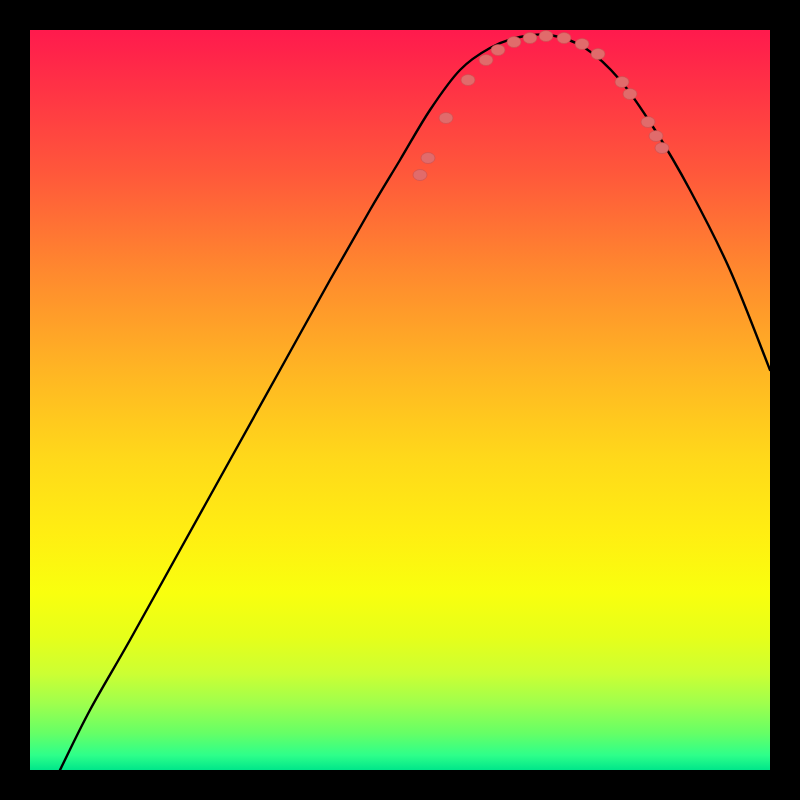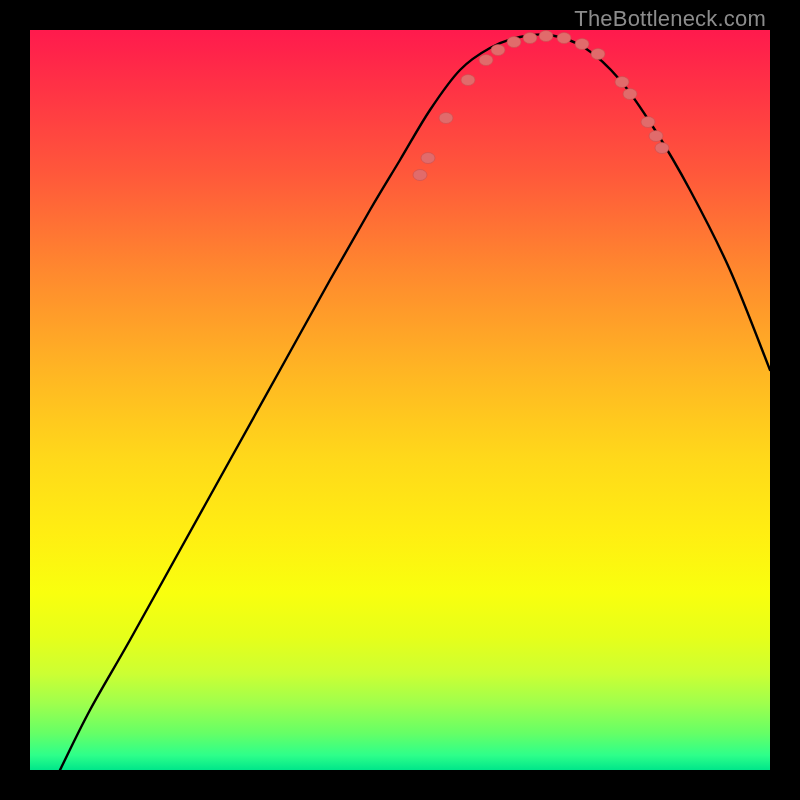--- a/index.html
+++ b/index.html
@@ -69,21 +69,20 @@
     fill: #e16b6b;
     stroke: #c94f4f;
     stroke-width: 0.6;
   }
 </style>
 </head>
 <body>
 
 <div class="frame">
 
-  <div class="watermark">TheBottleneck.com</div>
 
   <div class="plot-area">
     <svg class="curve" viewBox="0 0 740 740">
       <path id="curve-path" class="curve-path" d="M 30 740 C 35 730, 48.333333333333336 701.6666666666666, 60 680 C 71.66666666666667 658.3333333333334, 85 636.6666666666666, 100 610 C 115 583.3333333333334, 133.33333333333334 550, 150 520 C 166.66666666666666 490, 183.33333333333334 460, 200 430 C 216.66666666666666 400, 233.33333333333334 370, 250 340 C 266.6666666666667 310, 285 276.6666666666667, 300 250 C 315 223.33333333333334, 328.3333333333333 200, 340 180 C 351.6666666666667 160, 360 146.66666666666666, 370 130 C 380 113.33333333333333, 390 95, 400 80 C 410 65, 420 50.333333333333336, 430 40 C 440 29.666666666666664, 450 23.5, 460 18 C 470 12.5, 480 9.166666666666666, 490 7 C 500 4.833333333333334, 509.1666666666667 3.166666666666667, 520 5 C 530.8333333333334 6.833333333333333, 543.3333333333334 10.5, 555 18 C 566.6666666666666 25.5, 578.3333333333334 36.333333333333336, 590 50 C 601.6666666666666 63.666666666666664, 613.3333333333334 81.66666666666667, 625 100 C 636.6666666666666 118.33333333333333, 647.5 136.66666666666666, 660 160 C 672.5 183.33333333333334, 686.6666666666666 210, 700 240 C 713.3333333333334 270, 733.3333333333334 323.3333333333333, 740 340" stroke="#000000"></path>
       <g id="dots">
           <ellipse cx="390" cy="145" rx="7" ry="5.5" class="dot" fill="#e16b6b" stroke="#c94f4f"></ellipse>
           <ellipse cx="398" cy="128" rx="7" ry="5.5" class="dot" fill="#e16b6b" stroke="#c94f4f"></ellipse>
           <ellipse cx="416" cy="88" rx="7" ry="5.5" class="dot" fill="#e16b6b" stroke="#c94f4f"></ellipse>
           <ellipse cx="438" cy="50" rx="7" ry="5.5" class="dot" fill="#e16b6b" stroke="#c94f4f"></ellipse>
           <ellipse cx="456" cy="30" rx="7" ry="5.5" class="dot" fill="#e16b6b" stroke="#c94f4f"></ellipse>

